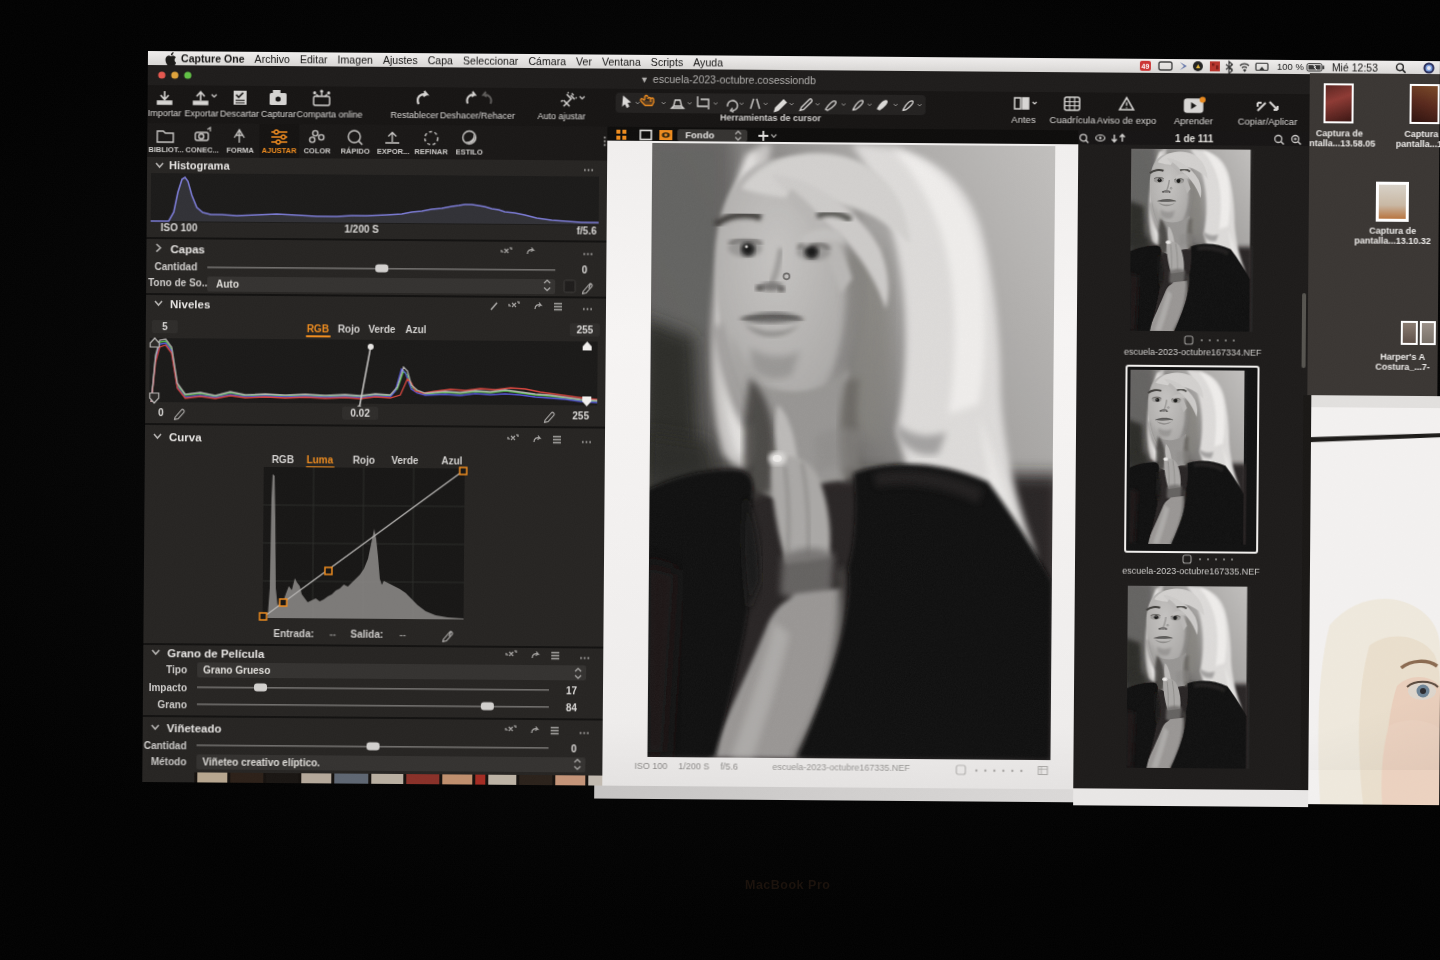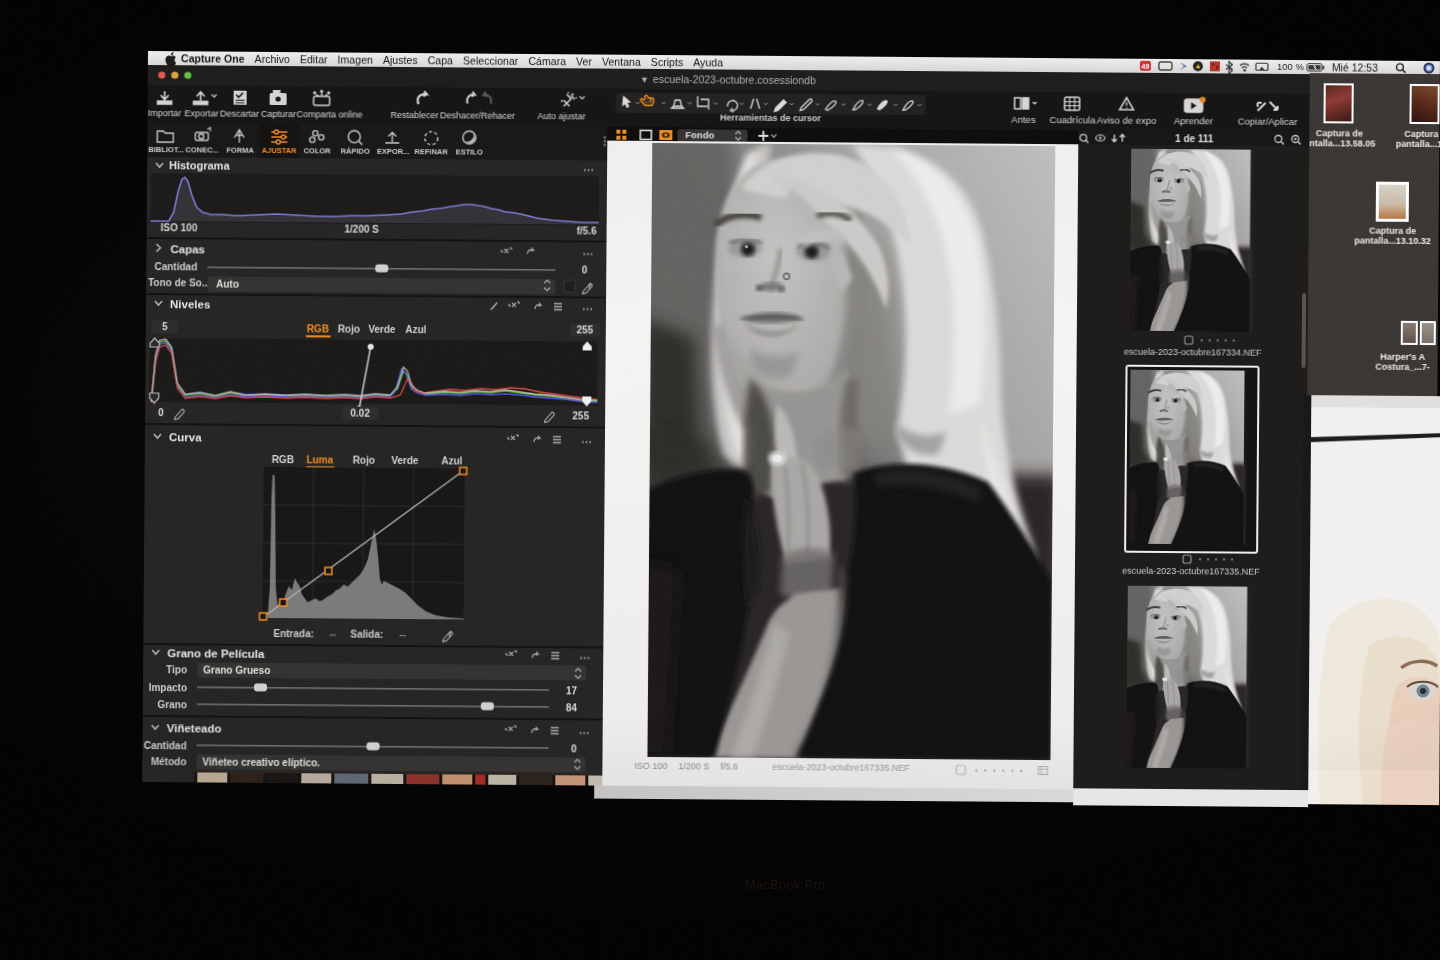--- a/index.html
+++ b/index.html
@@ -636,14 +636,14 @@
     <div id="understrip2" class="abs"></div>
   </div>
   <svg class="abs" style="left:0;top:0;pointer-events:none" width="1440" height="960">
     <filter id="gr">
         <feTurbulence type="fractalNoise" baseFrequency="0.9" numOctaves="2" stitchTiles="stitch"></feTurbulence>
         <feColorMatrix type="matrix" values="0 0 0 0 0.5  0 0 0 0 0.5  0 0 0 0 0.5  0 0 0 0.6 0"></feColorMatrix>
       </filter>
     <rect width="1440" height="960" filter="url(#gr)" opacity="0.05"></rect>
   </svg>
   <div class="abs" style="left:148px;top:40px;width:1292px;height:730px;pointer-events:none;background:radial-gradient(ellipse 120% 100% at 50% 45%, rgba(0,0,0,0) 60%, rgba(0,0,0,0.18) 100%);"></div>
-  <div class="abs" id="macbook" style="left:745px;top:878px;color:#1c130d;font-size:12.5px;letter-spacing:0.5px;">MacBook Pro</div>
+  <div class="abs" id="macbook" style="left:745px;top:878px;color:#1c130d;font-size:12.5px;letter-spacing:0.5px;font-weight:bold;">MacBook Pro</div>
 </div>
 
 </body></html>

